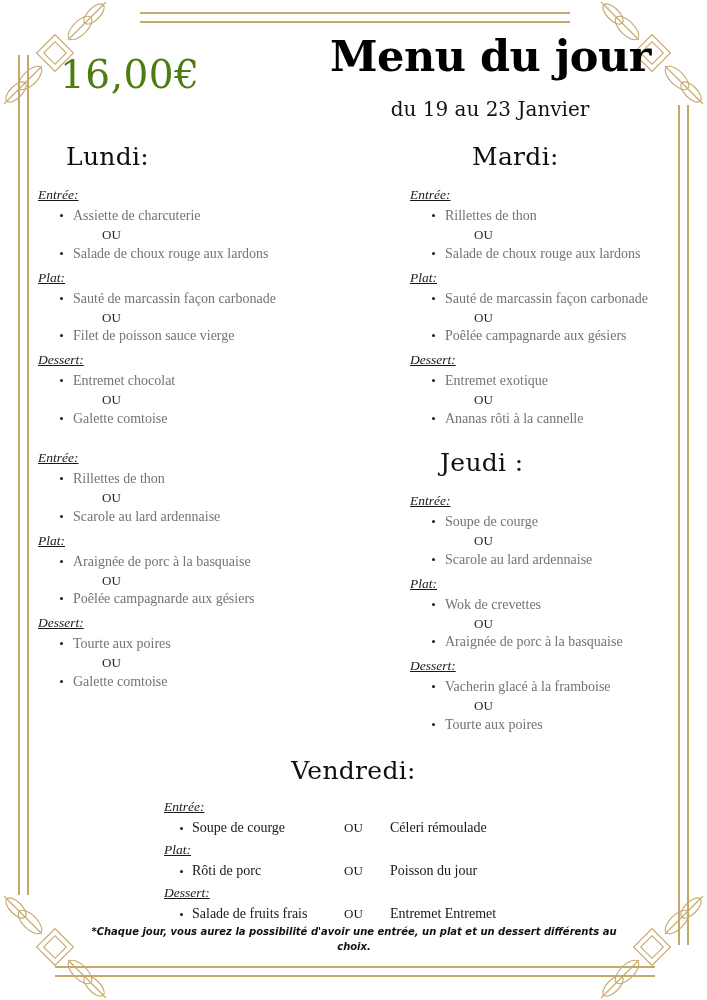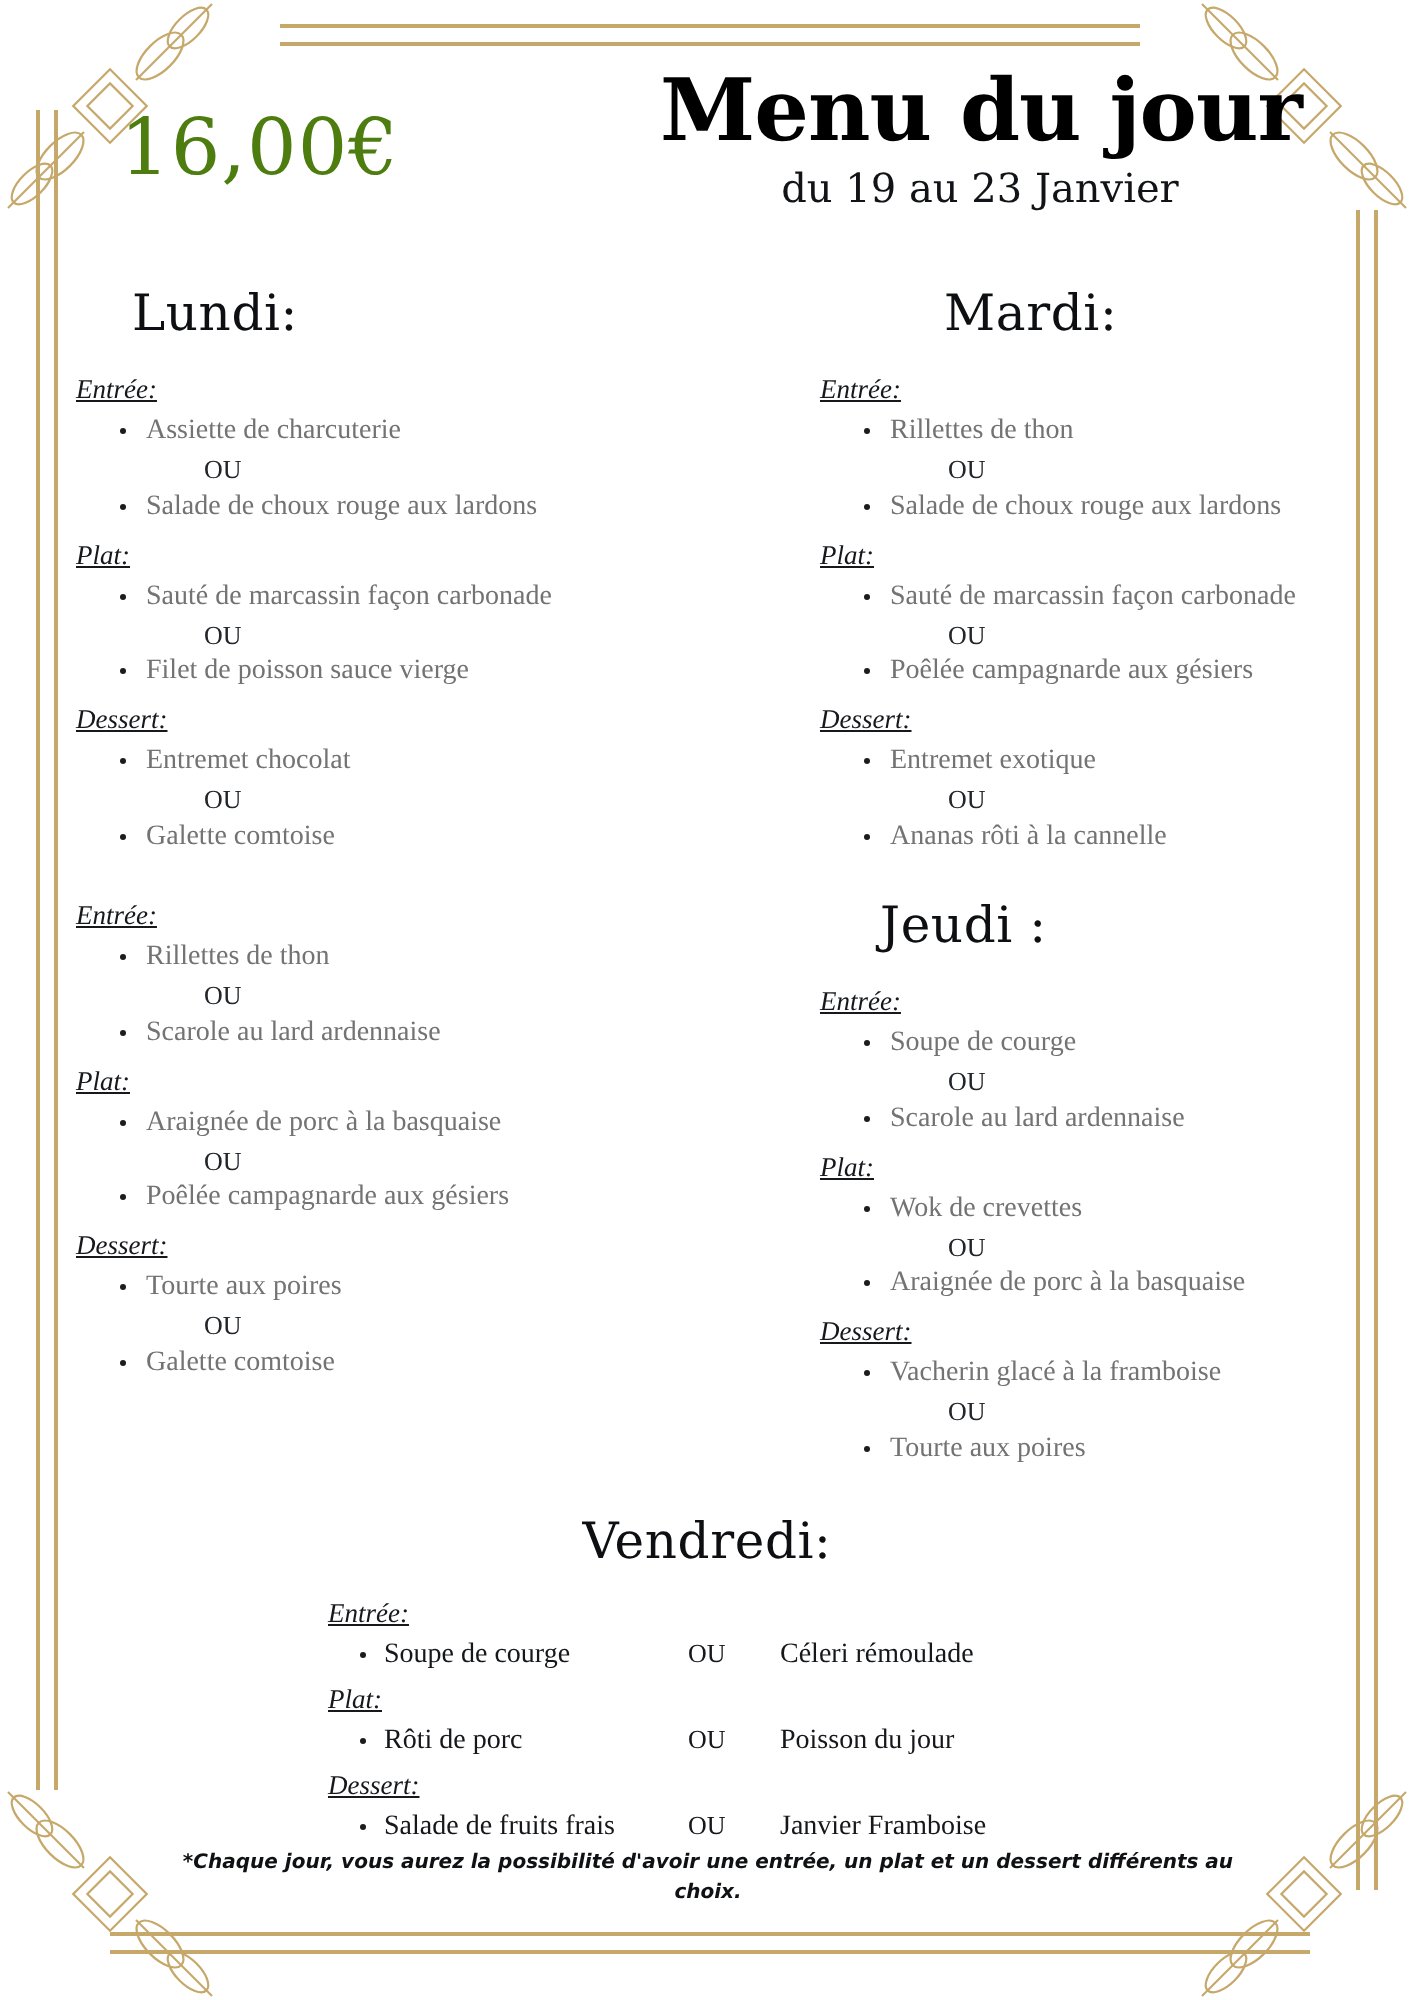--- a/index.html
+++ b/index.html
@@ -78,21 +78,21 @@
     font-weight: 700;
     letter-spacing: -0.5px;
     color: #000000;
     line-height: 1.05;
     white-space: nowrap;
   }
   .sub-title {
     font-family: "DejaVu Serif", serif;
     font-size: 20px;
     color: #111317;
-    margin-top: 3px;
+    margin-top: 18px;
     white-space: nowrap;
   }
 
   
   .day-block { position: absolute; }
   .day-name {
     font-family: "DejaVu Serif", serif;
     font-size: 25px;
     color: #0d0f12;
     letter-spacing: 0.3px;
@@ -403,21 +403,21 @@
         <span class="opt-a">Rôti de porc</span>
         <span class="sep">OU</span>
         <span class="opt-b">Poisson du jour</span>
       </div>
 
       <div class="course-label">Dessert:</div>
       <div class="vendredi-row">
         <span class="bullet"></span>
         <span class="opt-a">Salade de fruits frais</span>
         <span class="sep">OU</span>
-        <span class="opt-b">Janvier Framboise</span>
+        <span class="opt-b">Entremet Entremet</span>
       </div>
 
     </div>
   </div>
 
   <div class="footer-note">*Chaque jour, vous aurez la possibilité d'avoir une entrée, un plat et un dessert différents au choix.</div>
 
 </div>
 
 </body></html>

